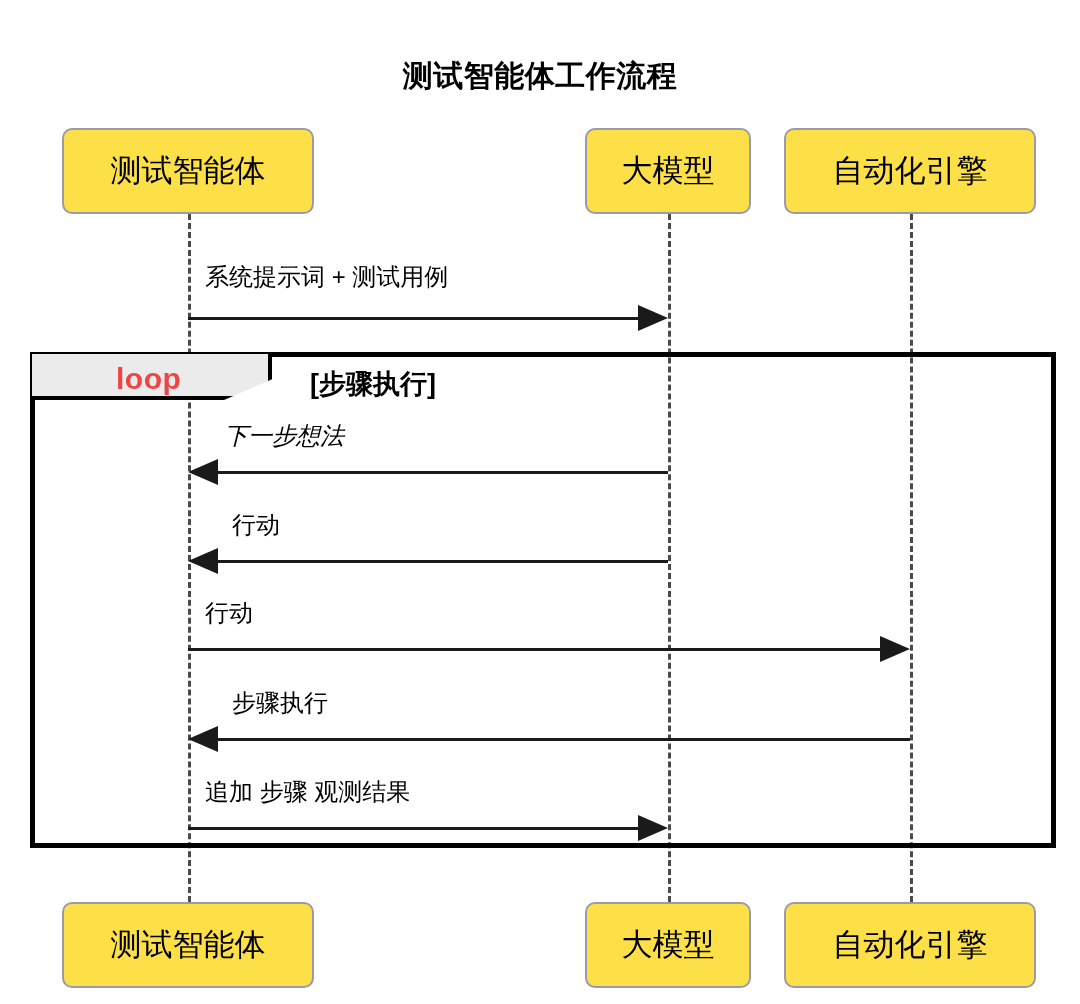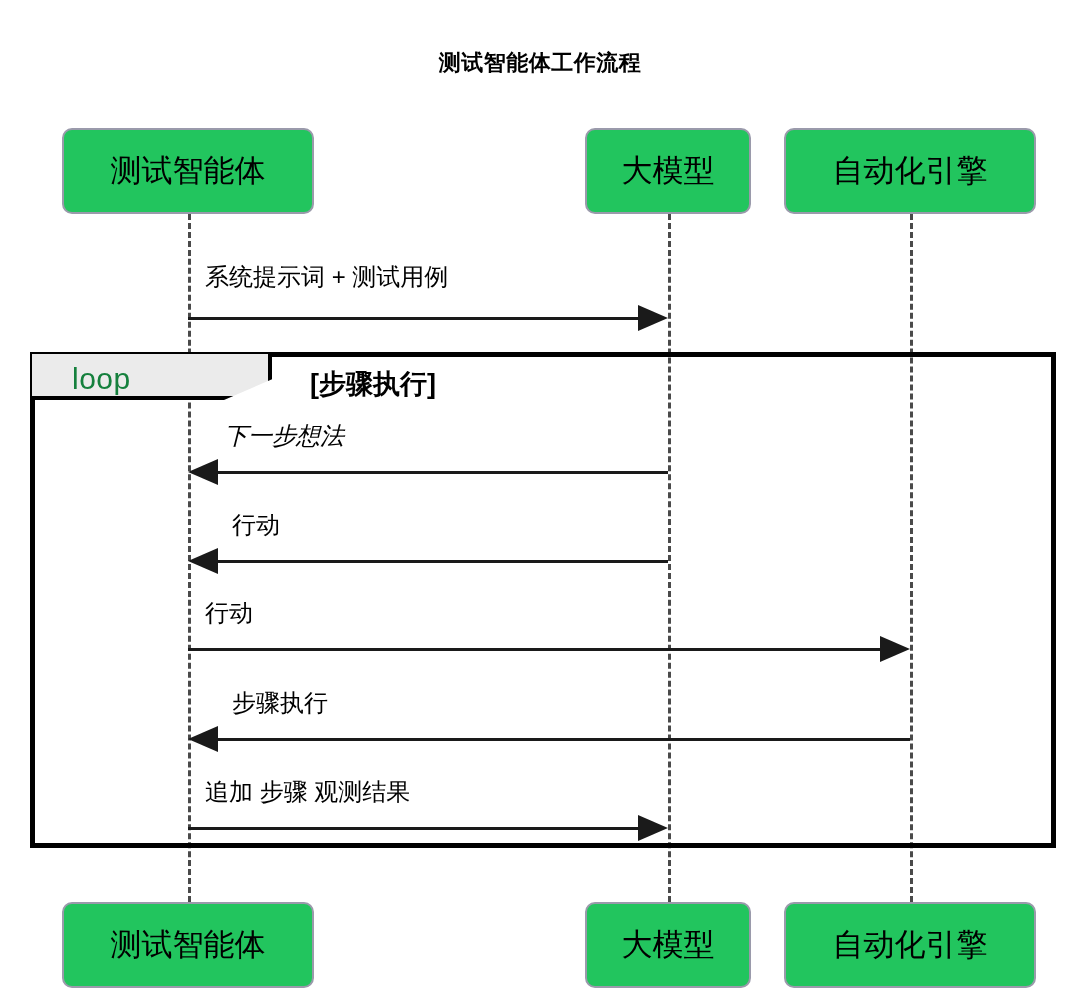--- a/index.html
+++ b/index.html
@@ -13,32 +13,32 @@
   #diagram-root {
     position: relative;
     width: 1080px;
     height: 1004px;
     background: #ffffff;
     overflow: hidden;
   }
   #diagram-title {
     position: absolute;
     left: 0;
-    top: 48px;
+    top: 56px;
     width: 1080px;
     text-align: center;
-    font-size: 22px;
+    font-size: 30px;
     font-weight: bold;
     color: #000000;
     letter-spacing: 0.5px;
   }
   .participant-box {
     position: absolute;
     box-sizing: border-box;
-    background: #22c55e;
+    background: #fde047;
     border: 2px solid #9a9aab;
     border-radius: 10px;
     display: flex;
     align-items: center;
     justify-content: center;
     font-size: 31px;
     color: #000000;
     white-space: nowrap;
   }
   .lifeline {
@@ -83,23 +83,24 @@
     position: absolute;
     box-sizing: border-box;
     background: #ebebeb;
     border-right: 4px solid #000000;
     border-bottom: 4px solid #000000;
     clip-path: polygon(0 0, 100% 0, 100% 55%, 80% 100%, 0 100%);
   }
   #loop-tab-label {
     position: absolute;
     font-size: 30px;
-    font-weight: normal;
-    color: #15803d;
+    font-weight: bold;
+    color: #ef4444;
     letter-spacing: 0.5px;
+    margin-left: 44px;
   }
   #loop-condition {
     position: absolute;
     font-size: 27px;
     font-weight: bold;
     color: #000000;
     white-space: nowrap;
   }
 </style>
 </head>

